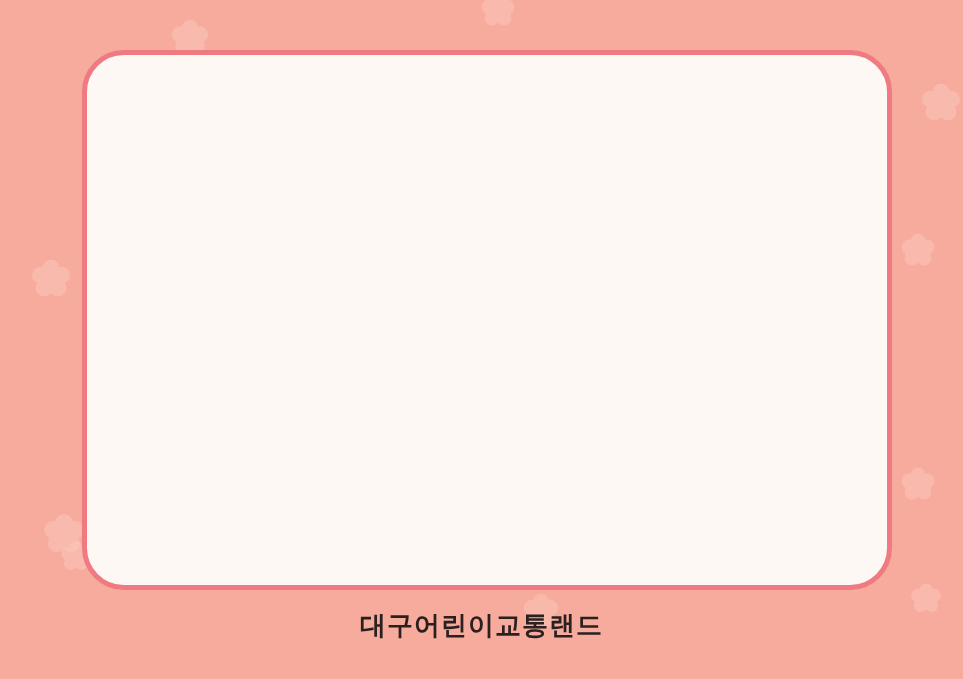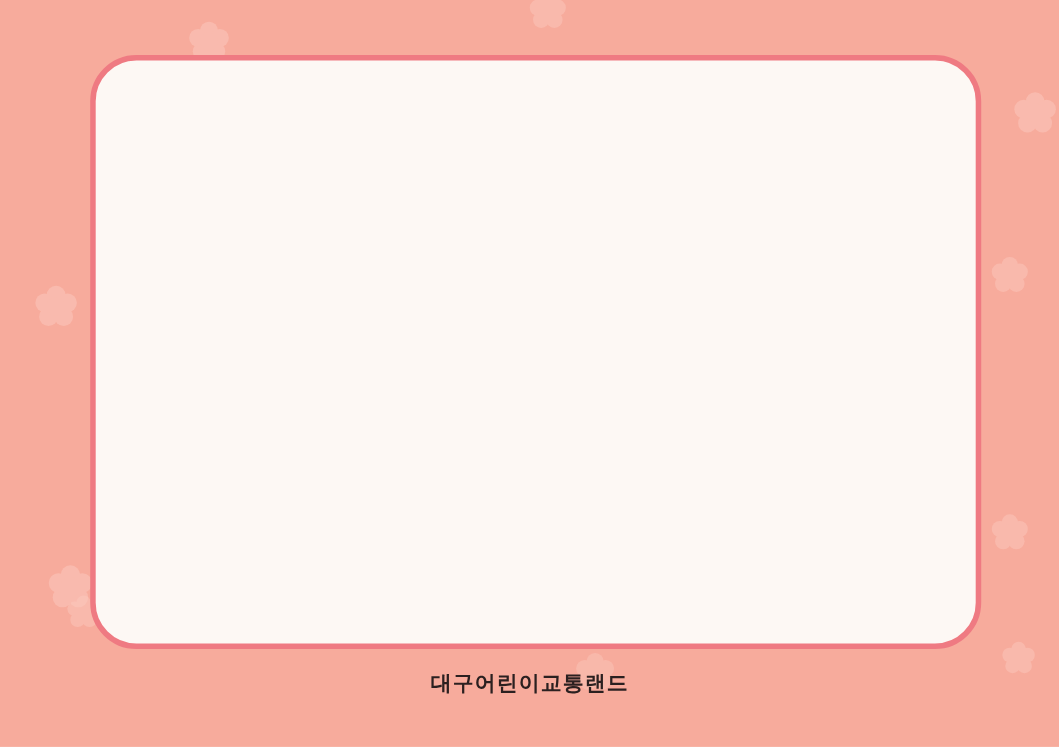--- a/index.html
+++ b/index.html
@@ -131,21 +131,21 @@
   #footer {
     position: absolute;
     left: 0;
     top: 608px;
     width: 100%;
     text-align: center;
     z-index: 6;
   }
   #footer-text {
     font-family: "DejaVu Sans", "Liberation Sans", sans-serif;
-    font-size: 19px;
+    font-size: 26px;
     font-weight: bold;
     color: #2b2020;
     letter-spacing: 1px;
   }
 </style>
 </head>
 <body>
 
 <div id="poster">
 

